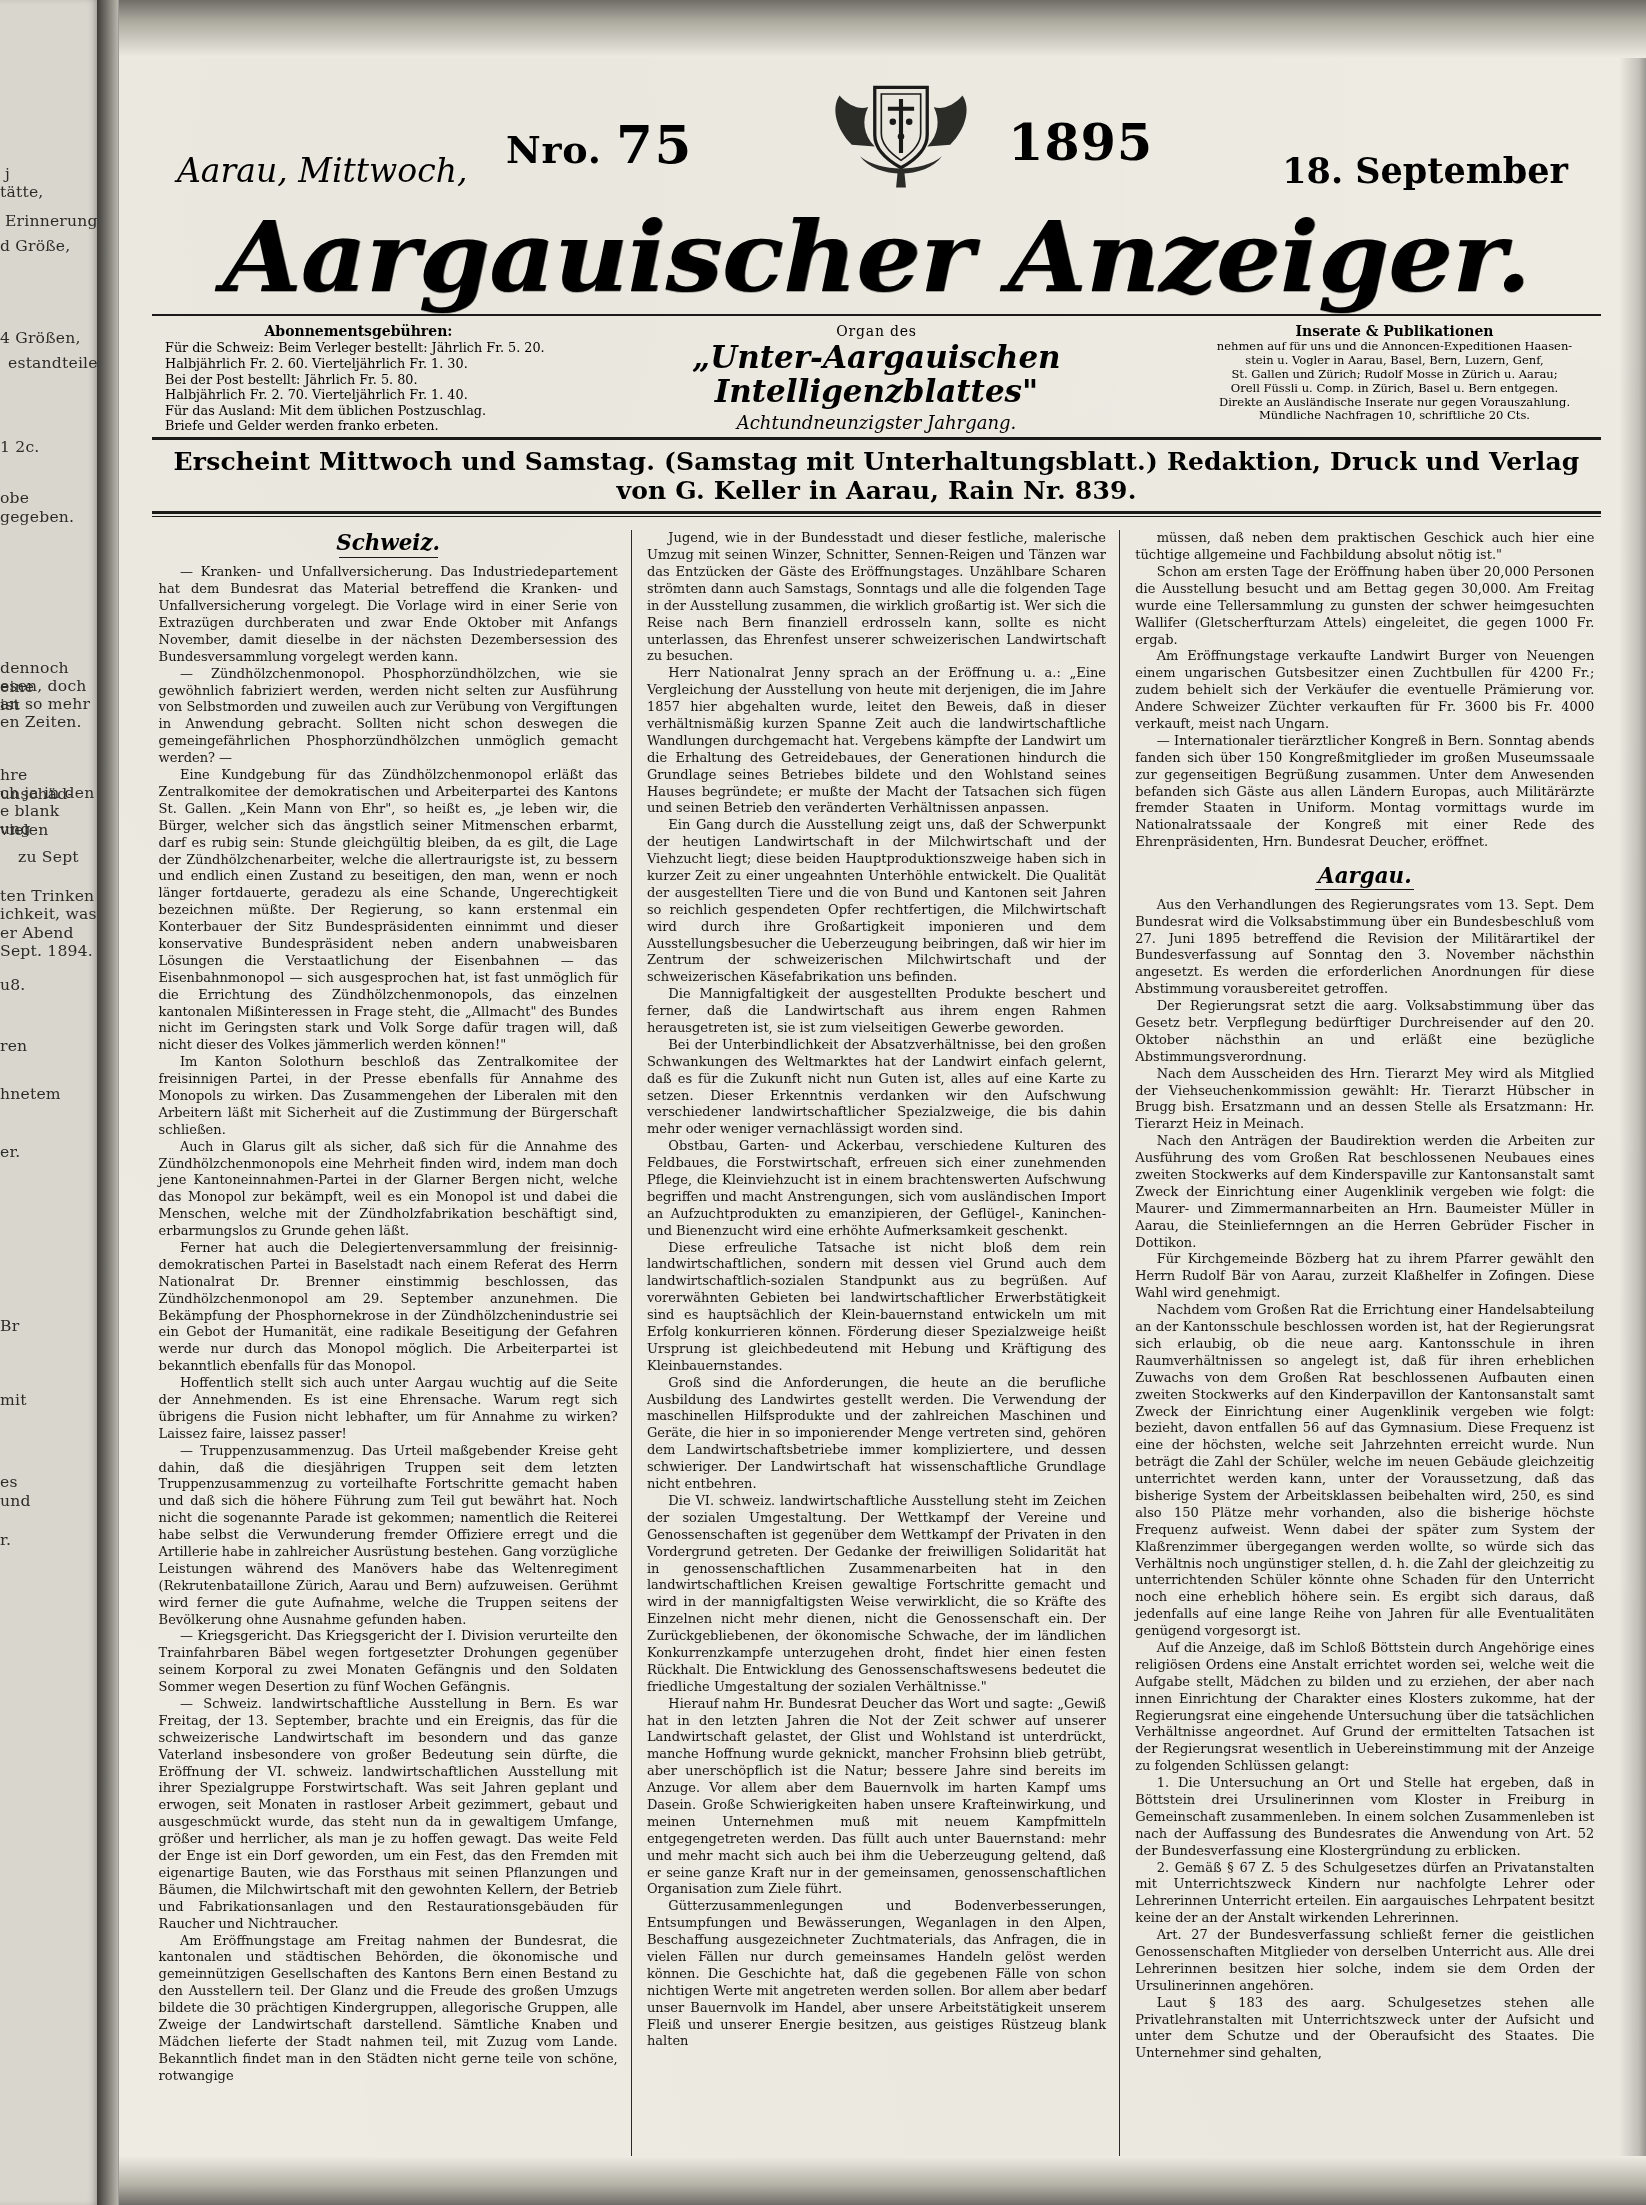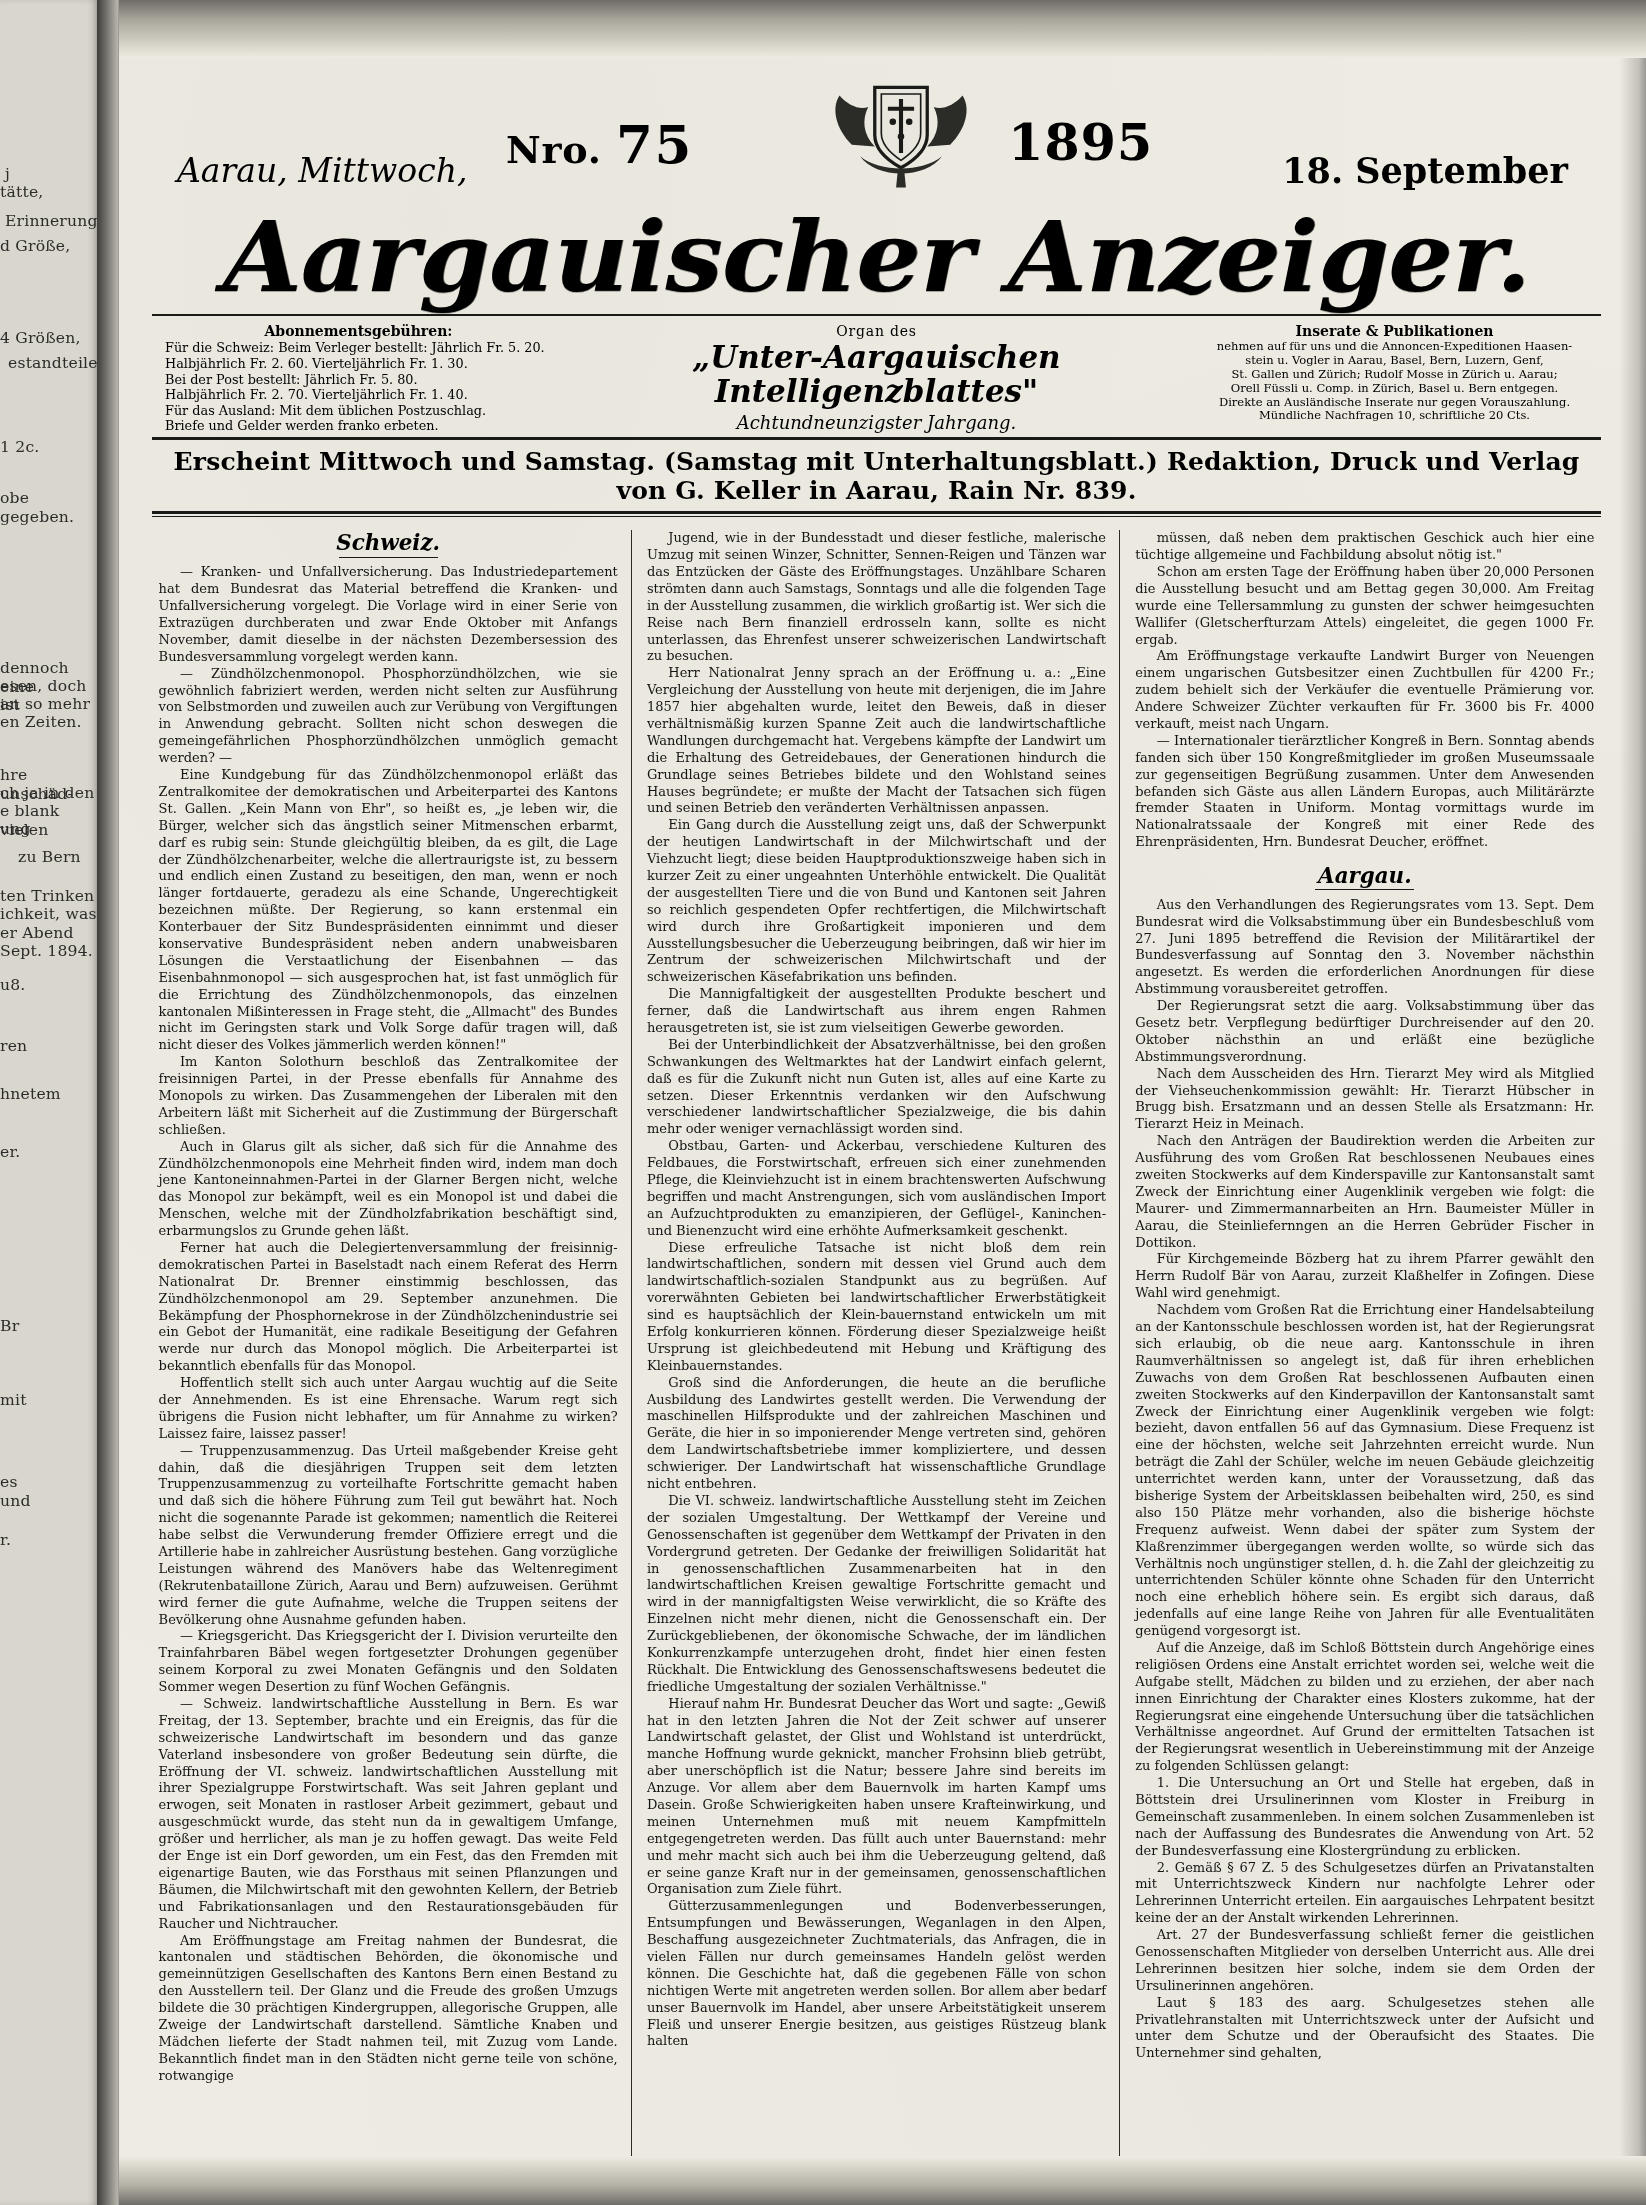--- a/index.html
+++ b/index.html
@@ -248,21 +248,21 @@
       <div class="lt" style="left: 0px; top: 438px;">1 2c.</div>
       <div class="lt" style="left: 0px; top: 489px;">obe gegeben.</div>
       <div class="lt" style="left: 0px; top: 659px;">dennoch eine</div>
       <div class="lt" style="left: 0px; top: 677px;">esen, doch ist</div>
       <div class="lt" style="left: 0px; top: 695px;">an so mehr</div>
       <div class="lt" style="left: 0px; top: 713px;">en Zeiten.</div>
       <div class="lt" style="left: 0px; top: 766px;">hre unschäd-</div>
       <div class="lt" style="left: 0px; top: 784px;">ch ja in den</div>
       <div class="lt" style="left: 0px; top: 802px;">e blank vielen</div>
       <div class="lt" style="left: 0px; top: 820px;">ung</div>
-      <div class="lt" style="left: 18px; top: 848px;">zu Bern</div>
+      <div class="lt" style="left: 18px; top: 848px;">zu Sept</div>
       <div class="lt" style="left: 0px; top: 887px;">ten Trinken</div>
       <div class="lt" style="left: 0px; top: 905px; text-align: center;">ichkeit, was</div>
       <div class="lt" style="left: 0px; top: 924px;">er Abend</div>
       <div class="lt" style="left: 0px; top: 942px;">Sept. 1894.</div>
       <div class="lt" style="left: 0px; top: 976px;">u8.</div>
       <div class="lt" style="left: 0px; top: 1037px;">ren</div>
       <div class="lt" style="left: 0px; top: 1085px;">hnetem</div>
       <div class="lt" style="left: 0px; top: 1143px;">er.</div>
       <div class="lt" style="left: 0px; top: 1317px;">Br</div>
       <div class="lt" style="left: 0px; top: 1391px;">mit</div>

